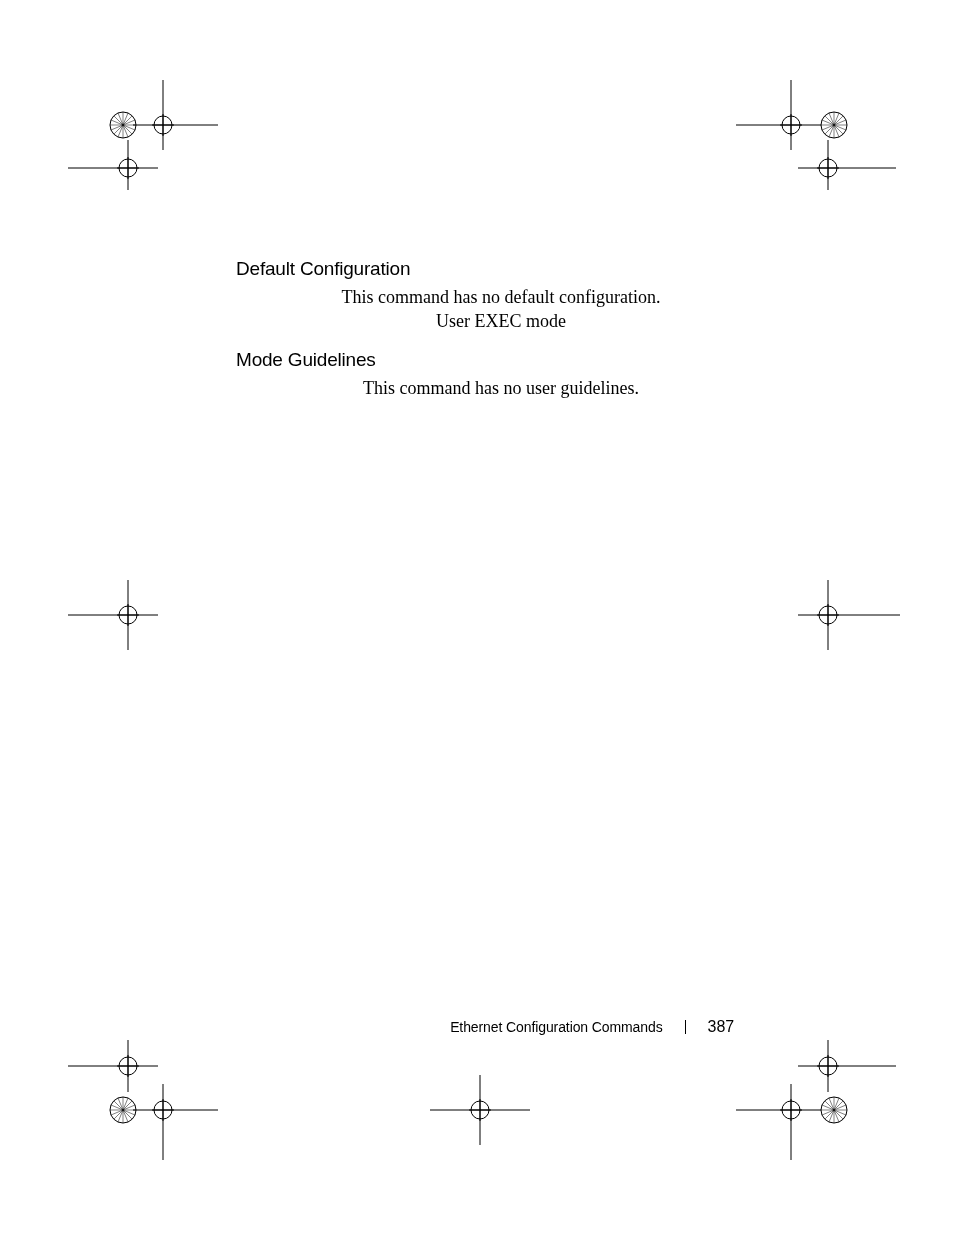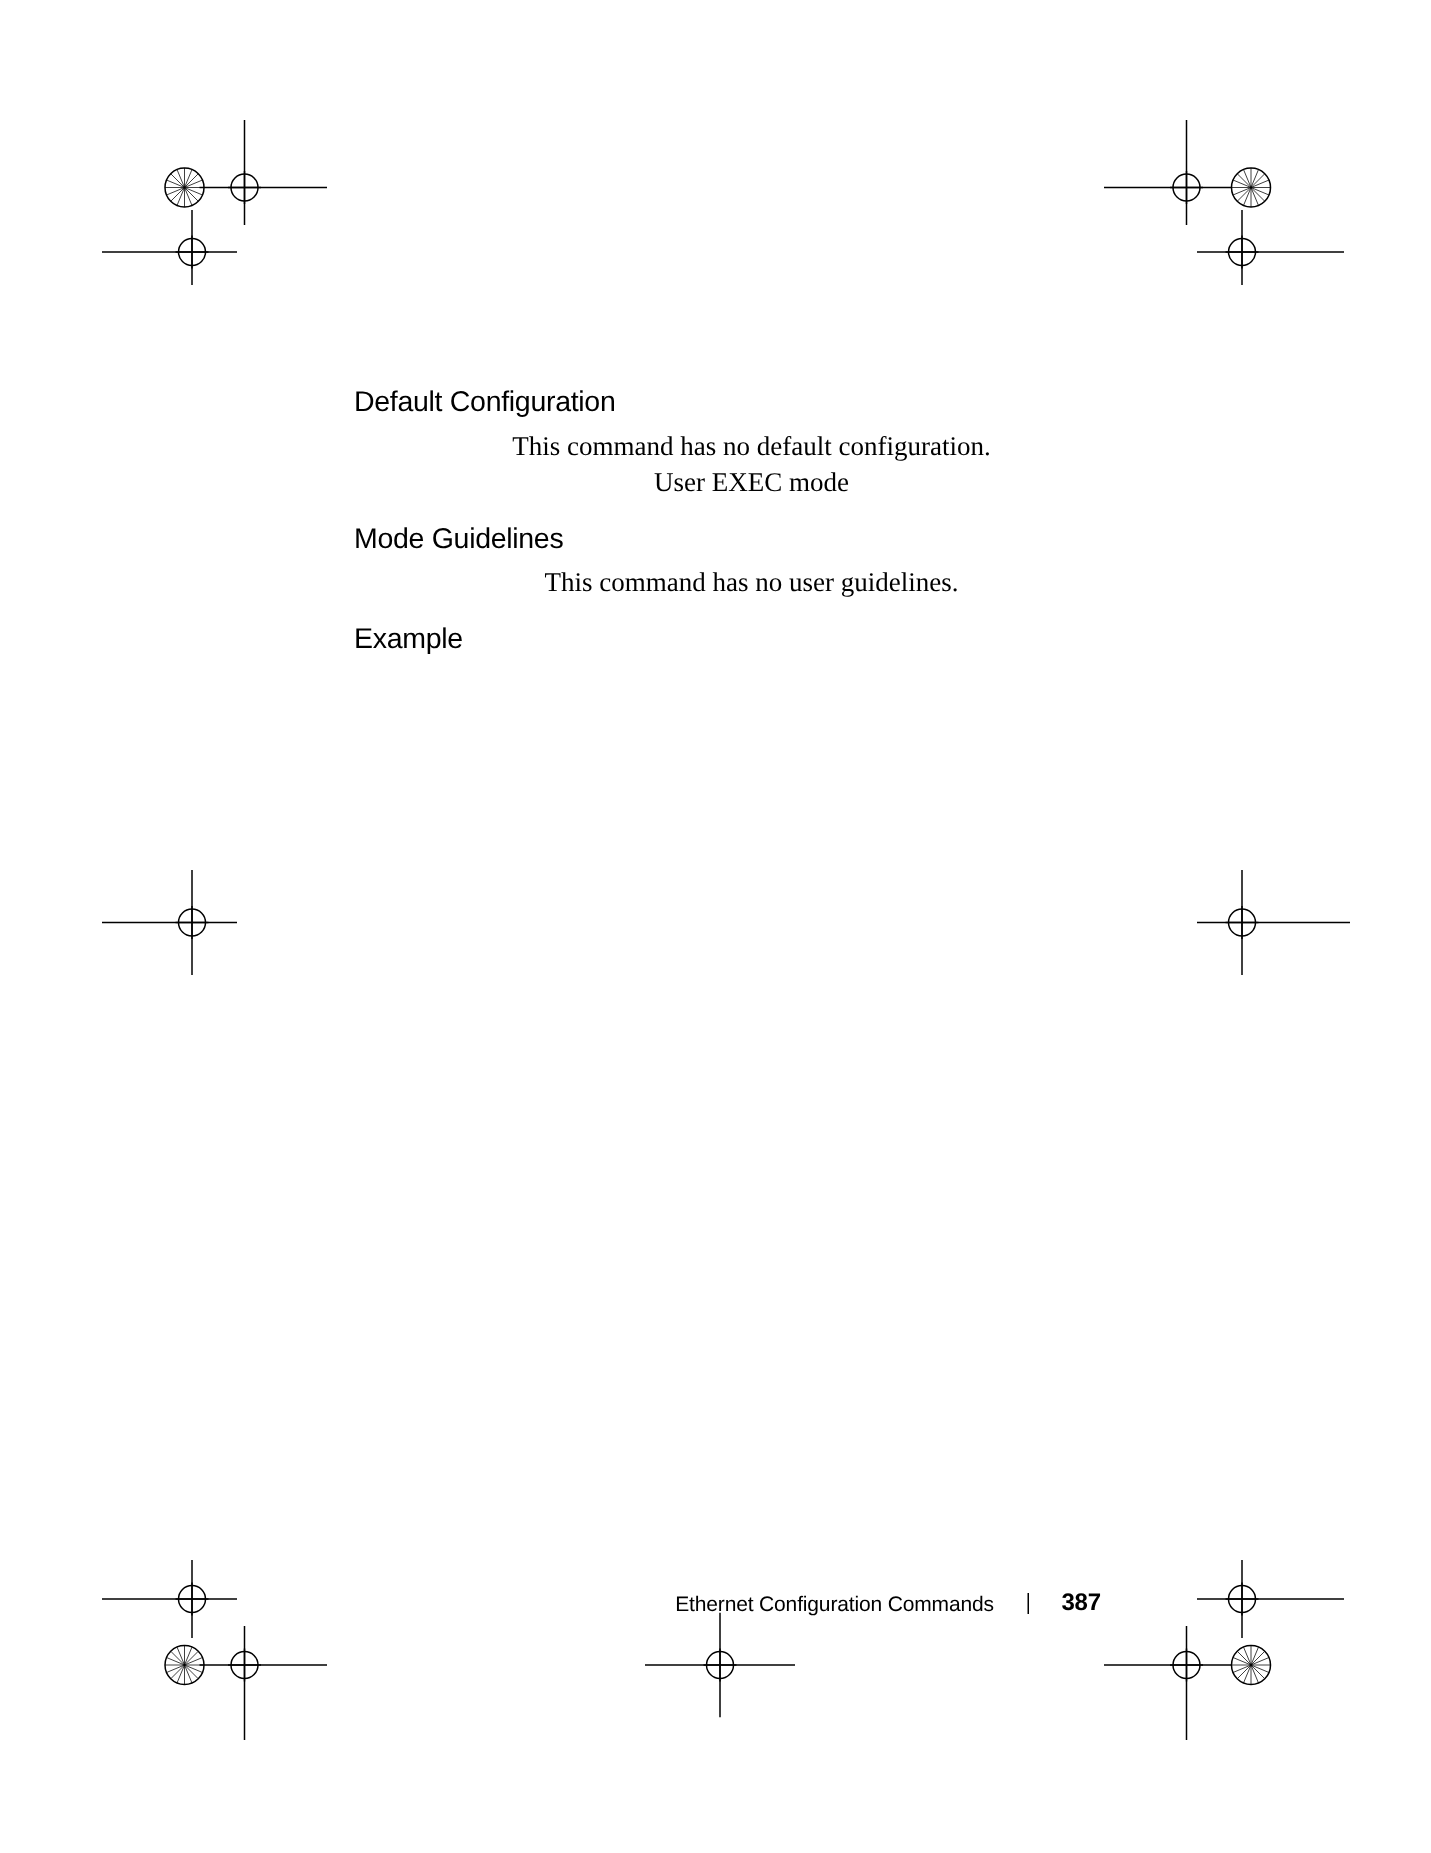--- a/index.html
+++ b/index.html
@@ -35,59 +35,58 @@
   }
   .body-text {
     font-family: "Times New Roman", Times, serif;
     font-size: 18px;
     margin: 0;
     line-height: 1.35;
     text-align: center;
   }
   .footer {
     position: absolute;
-    top: 1060px;
+    top: 1018px;
     right: 220px;
     font-family: "Helvetica Neue", Helvetica, Arial, sans-serif;
     font-stretch: condensed;
     font-size: 14px;
     display: flex;
     align-items: center;
     gap: 22px;
     letter-spacing: -0.1px;
   }
   .footer .sep {
     display: inline-block;
     width: 1px;
     height: 14px;
     background: #000;
   }
   .footer .page-no {
-    font-weight: 700;
+    font-weight: 400;
     font-size: 16px;
   }
   .reg-mark {
     position: absolute;
     pointer-events: none;
   }
   .reg-mark svg { display: block; }
 </style>
 </head>
 <body>
 
 <div class="content">
   <h3 class="heading first">Default Configuration</h3>
   <p class="body-text">This command has no default configuration.</p>
 
   <p class="body-text">User EXEC mode</p>
 
   <h3 class="heading">Mode Guidelines</h3>
   <p class="body-text">This command has no user guidelines.</p>
 
-  <h3 class="heading">Example</h3>
 </div>
 
 <div class="footer">
   <span>Ethernet Configuration Commands</span>
   <span class="sep"></span>
   <span class="page-no">387</span>
 </div>
 
 <div class="reg-mark" style="left:68px; top:80px;">
 <svg width="150" height="110" viewBox="0 0 150 110">

